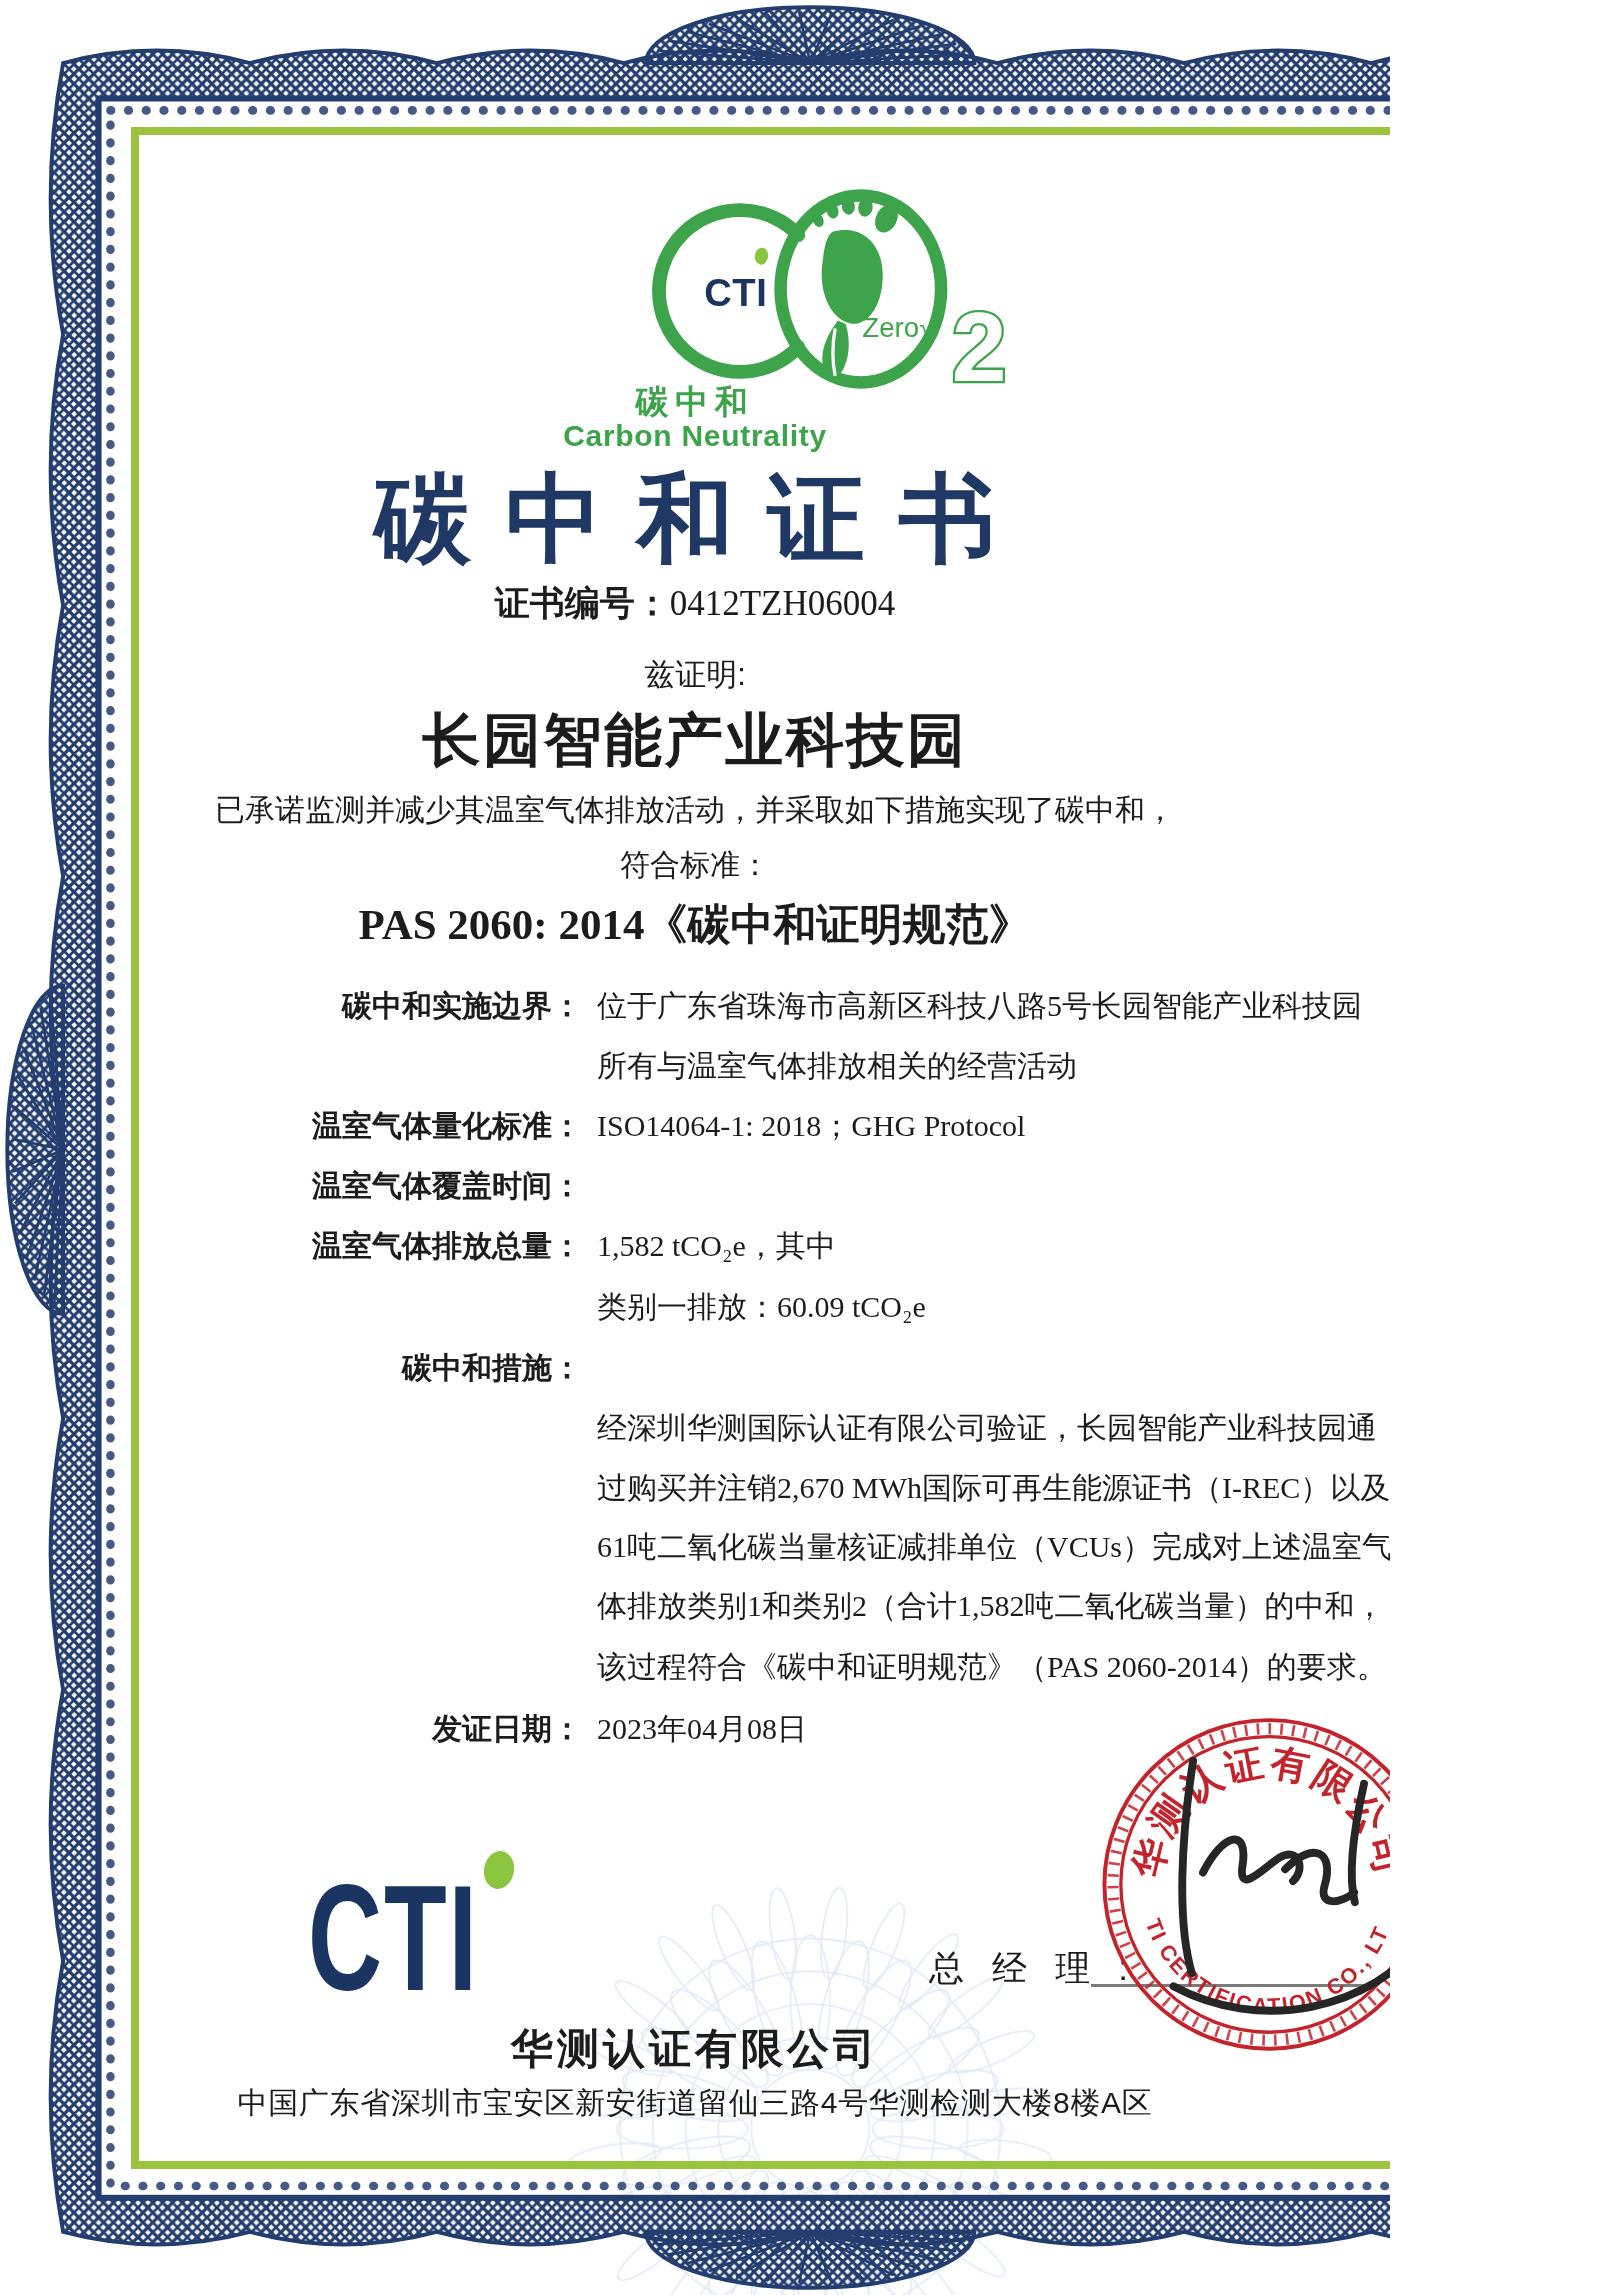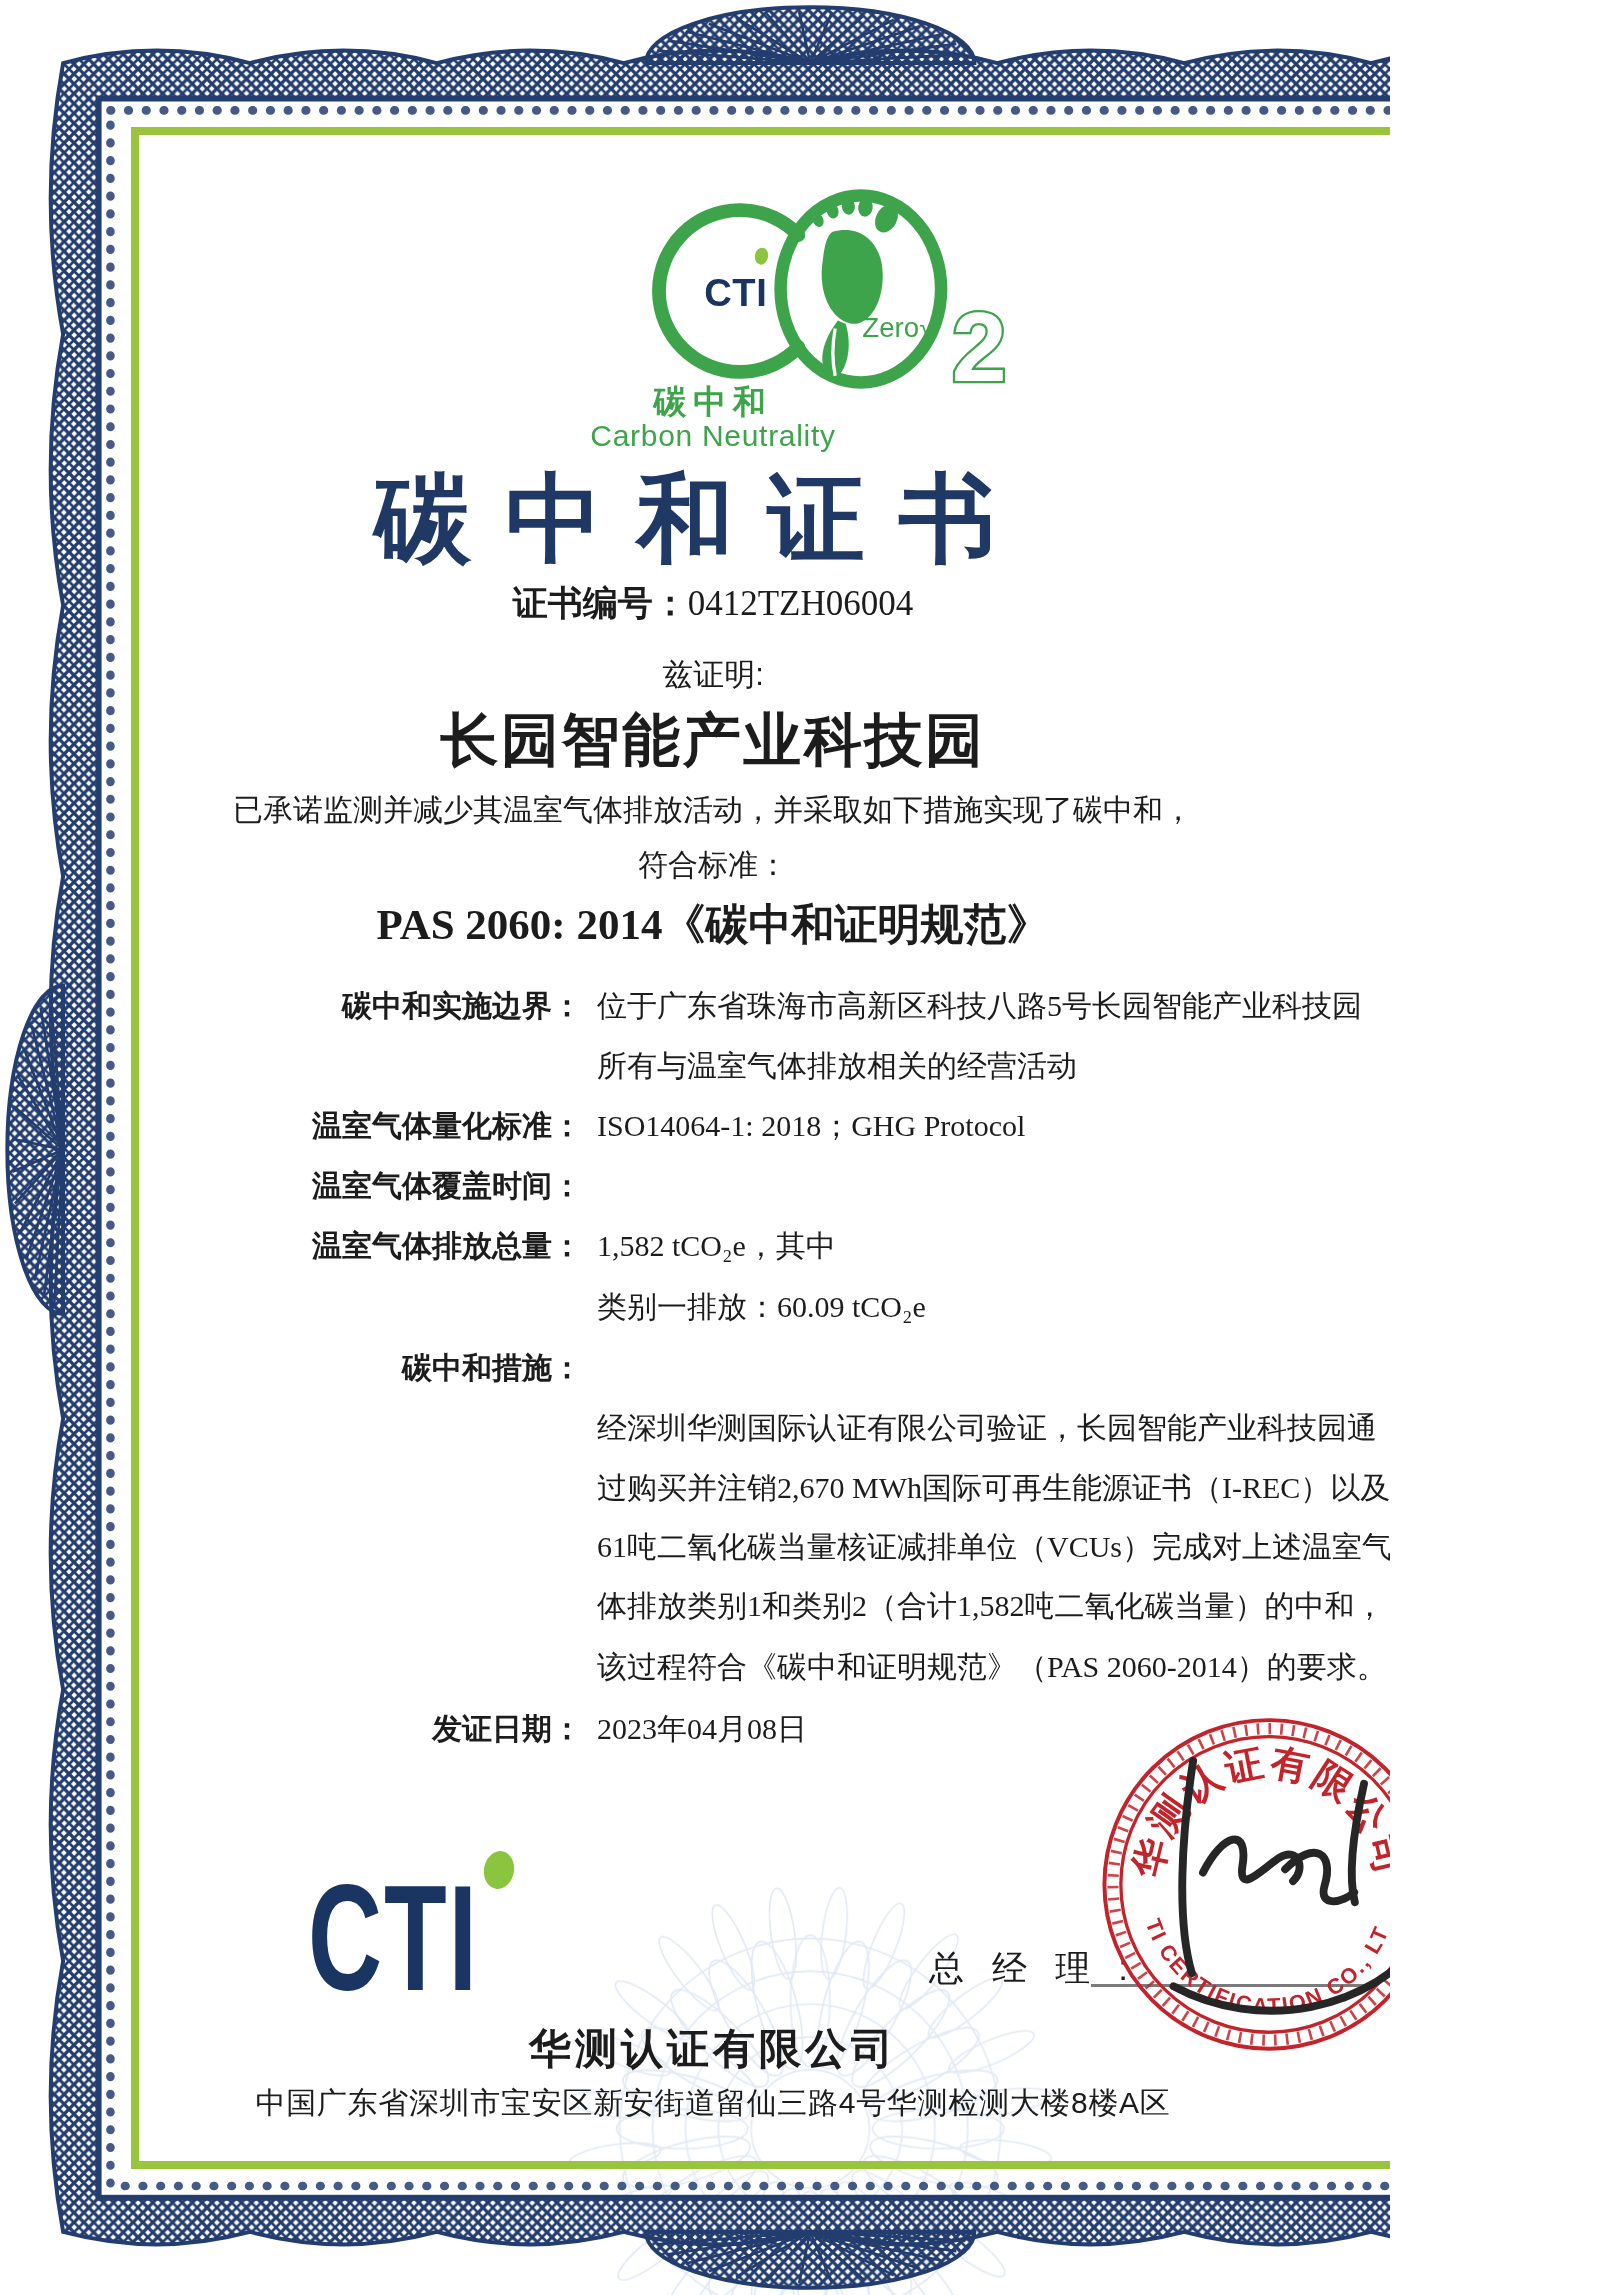--- a/index.html
+++ b/index.html
@@ -1,28 +1,28 @@
 <!DOCTYPE html>
 <html style="font-size:10.5px"><head>
 <meta charset="utf-8">
 <style>
   html,body{margin:0;padding:0;background:#ffffff;}
   .page{position:relative;width:1390px;height:2295px;background:#ffffff;overflow:hidden;
         font-family:"Liberation Sans","DejaVu Sans",sans-serif;color:#1c1c1c;}
   .abs{position:absolute;}
-  .center{left:0;width:100%;text-align:center;padding-left:18px;}
+  .center{left:0;width:100%;text-align:center;}
   svg{position:absolute;top:0;left:0;}
 
   
   .green-frame{position:absolute;left:131px;top:127px;width:1362px;height:2042px;
                border:8.5px solid #9ac43e;box-sizing:border-box;}
 
   
   .logo-cn{top:380px;font-size:33px;letter-spacing:6.6px;color:#3ea44b;font-weight:600;}
-  .logo-en{top:419px;font-size:30px;letter-spacing:0.7px;color:#3ea44b;font-weight:400;}
+  .logo-en{top:419px;font-size:30px;letter-spacing:0.7px;color:#3ea44b;font-weight:700;}
 
   .cert-title{top:455px;font-size:97px;font-weight:700;color:#1f3864;
               letter-spacing:34px;padding-left:14px;box-sizing:border-box;font-family:Liberation Mono, monospace;}
   .cert-no{top:580px;font-size:35px;}
   .cert-no .lab{font-weight:600;}
   .cert-no .num{font-family:"Liberation Serif","DejaVu Serif",serif;}
   .intro{top:654px;font-size:31px;}
   .company{top:702px;font-size:58px;font-weight:700;letter-spacing:2.6px;}
   .commitment{top:790px;font-size:30px;}
   .std-intro{top:845px;font-size:30px;}

